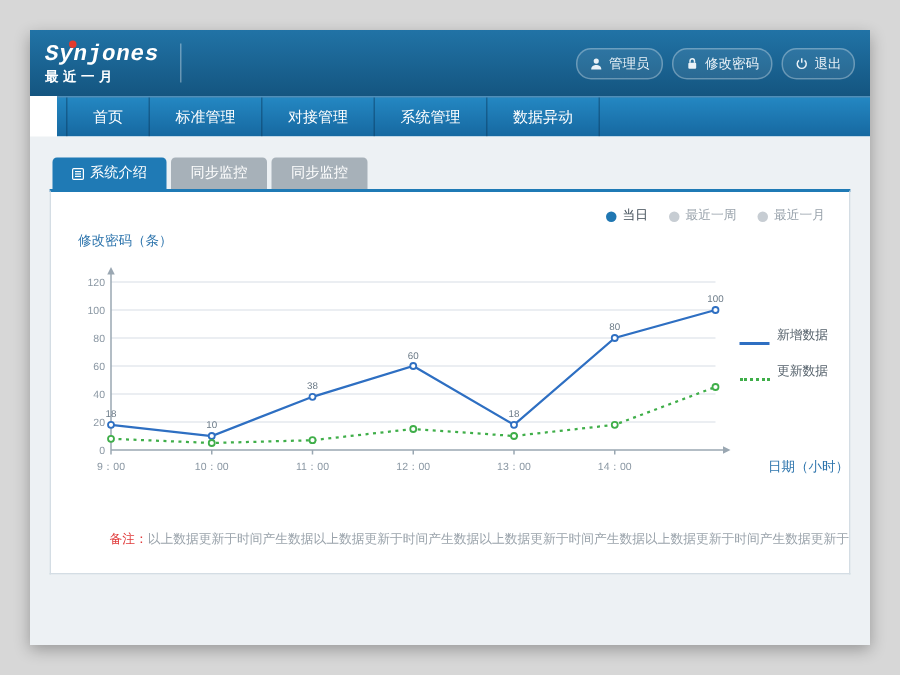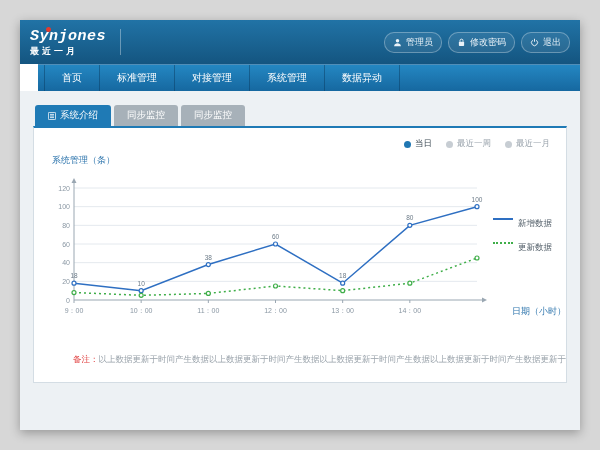--- a/index.html
+++ b/index.html
@@ -47,21 +47,21 @@
   .legend-item.active { color:#3d4a55; }
   .legend-item.active .dot { background:#2077b2; }
 
   .y-title { position:absolute; top:26px; left:18px; font-size:9px; color:#2e75ad; }
   .x-title { position:absolute; top:177px; left:458px; font-size:9px; color:#2e75ad;margin-left:20px; }
 
   .chart-wrap { position:absolute; top:46px; left:10px; }
   svg text { font-family:"Liberation Sans","DejaVu Sans",sans-serif; }
 
   .series-legend { position:absolute; right:14px; top:90px; display:flex; flex-direction:column; gap:12px; }
-  .series-legend .s-item { display:flex; align-items:flex-start; cursor:pointer; }
+  .series-legend .s-item { display:flex; align-items:flex-end; cursor:pointer; }
   .series-legend .sample { width:20px; border-top:2px solid #888; margin-right:5px; }
   .series-legend .s-label { font-size:8.5px; color:#55616b; }
 
   .note { position:absolute; bottom:16px; left:0; right:0; text-align:right; font-size:8.5px; }
   .note .prefix { color:#e03a3a; }
   .note .body { color:#9aa3ab; }
 </style>
 </head>
 <body>
 
@@ -141,21 +141,21 @@
         <div class="legend-item">
           <span class="dot"></span>
           <span>最近一周</span>
         </div>
         <div class="legend-item">
           <span class="dot"></span>
           <span>最近一月</span>
         </div>
       </div>
 
-      <div class="y-title">系统管理（条）</div>
+      <div class="y-title">修改密码（条）</div>
 
       <div class="chart-wrap">
         <svg id="chart-svg" width="445" height="152">
             <text x="26" y="128.5" text-anchor="end" font-size="7" fill="#8a97a3">0</text>
             <line x1="30" y1="107.33333333333334" x2="433" y2="107.33333333333334" stroke="#e4e9ee" stroke-width="1"></line>
             <text x="26" y="109.83333333333334" text-anchor="end" font-size="7" fill="#8a97a3">20</text>
             <line x1="30" y1="88.66666666666667" x2="433" y2="88.66666666666667" stroke="#e4e9ee" stroke-width="1"></line>
             <text x="26" y="91.16666666666667" text-anchor="end" font-size="7" fill="#8a97a3">40</text>
             <line x1="30" y1="70" x2="433" y2="70" stroke="#e4e9ee" stroke-width="1"></line>
             <text x="26" y="72.5" text-anchor="end" font-size="7" fill="#8a97a3">60</text>

